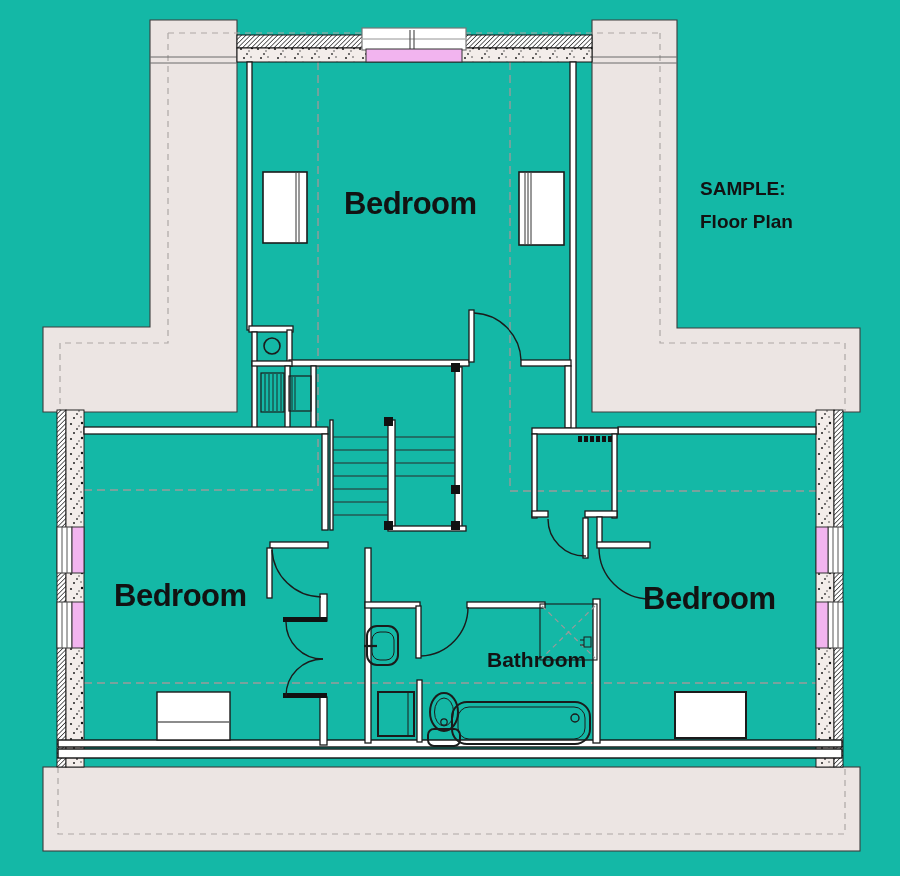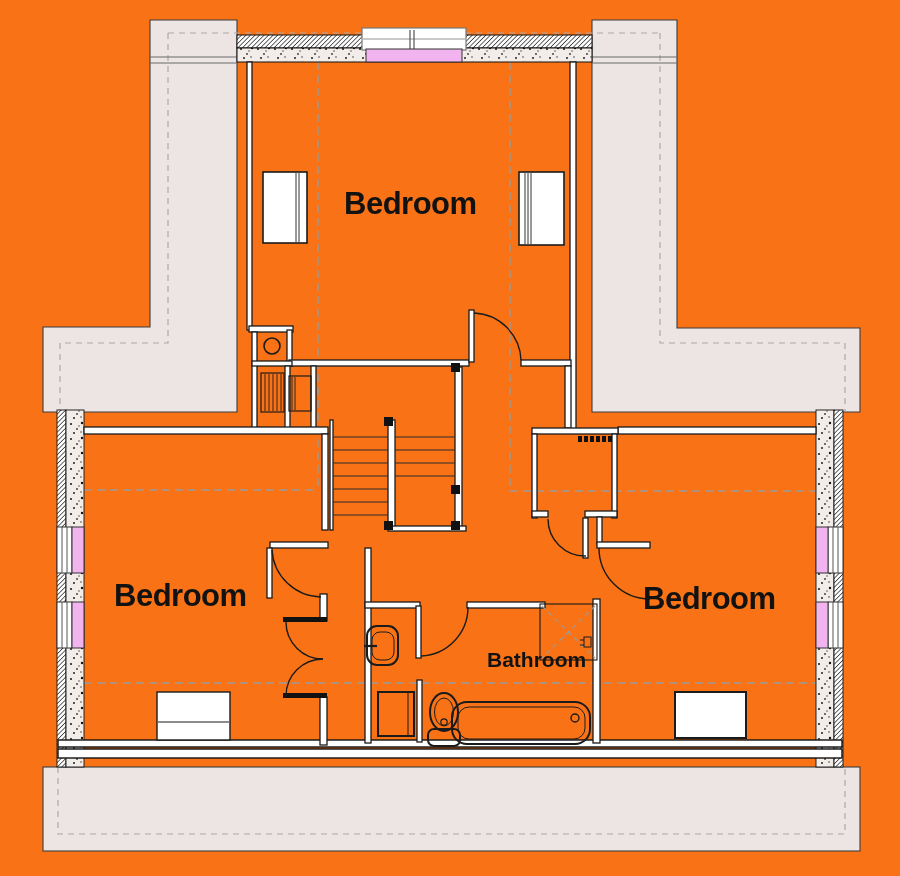--- a/index.html
+++ b/index.html
@@ -1,17 +1,17 @@
 <!DOCTYPE html>
 <html style="--window_pink: #F2B4EF; --roof_shade: #ECE5E3; --wall: #1b1b1b; --dashed: #9a9a9a; --text: #121212;"><head>
 <meta charset="utf-8">
 <style>
   html,body{margin:0;padding:0;background:#fff;}
   .plan{
-    position:relative;width:900px;height:876px;background:#f97316;overflow:hidden;
+    position:relative;width:900px;height:876px;background:#14b8a6;overflow:hidden;
     font-family:"Liberation Sans", sans-serif;
   }
   .plan svg{position:absolute;left:0;top:0;}
   .lbl{
     position:absolute;font-weight:700;color:var(--text,#121212);
     white-space:nowrap;letter-spacing:-0.5px;
   }
   .lbl.big{font-size:31px;}
   .lbl.med{font-size:21px;letter-spacing:0;margin-left:48px;}
   .sample{
@@ -263,14 +263,18 @@
     </g>
     <rect class="furn" x="675" y="692" width="71" height="46" stroke-width="2"></rect>
   </g>
 </svg>
 
 <div class="lbl big" style="left:344px;top:186px;">Bedroom</div>
 <div class="lbl big" style="left:114px;top:578px;">Bedroom</div>
 <div class="lbl big" style="left:643px;top:581px;">Bedroom</div>
 <div class="lbl med" style="left:439px;top:648px;">Bathroom</div>
 
-
+<div class="sample">
+  <div>SAMPLE:</div>
+  <div>Floor Plan</div>
 </div>
 
+</div>
+
 </body></html>

